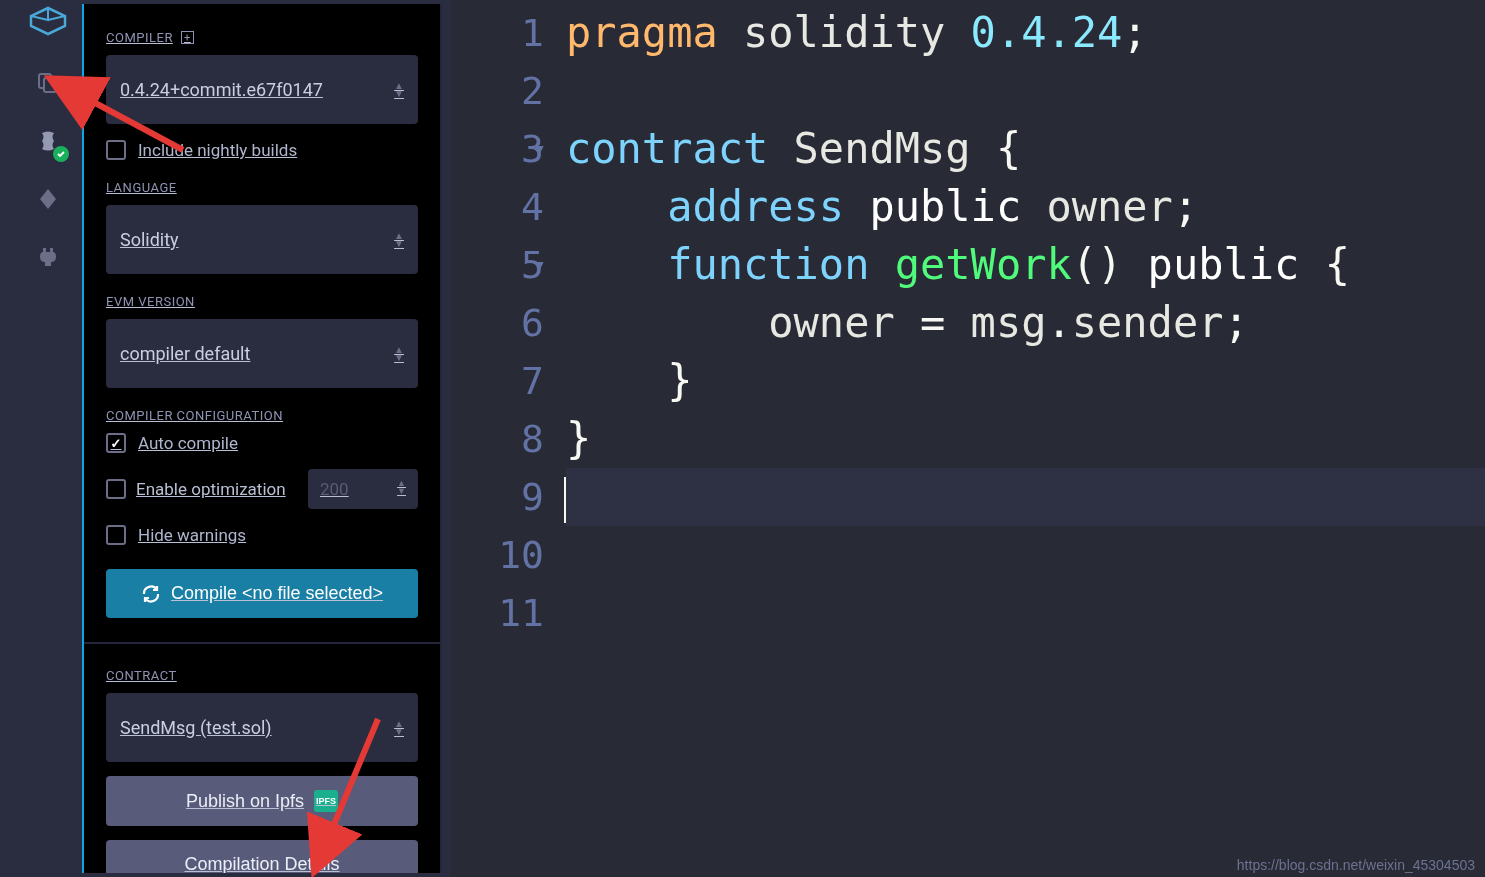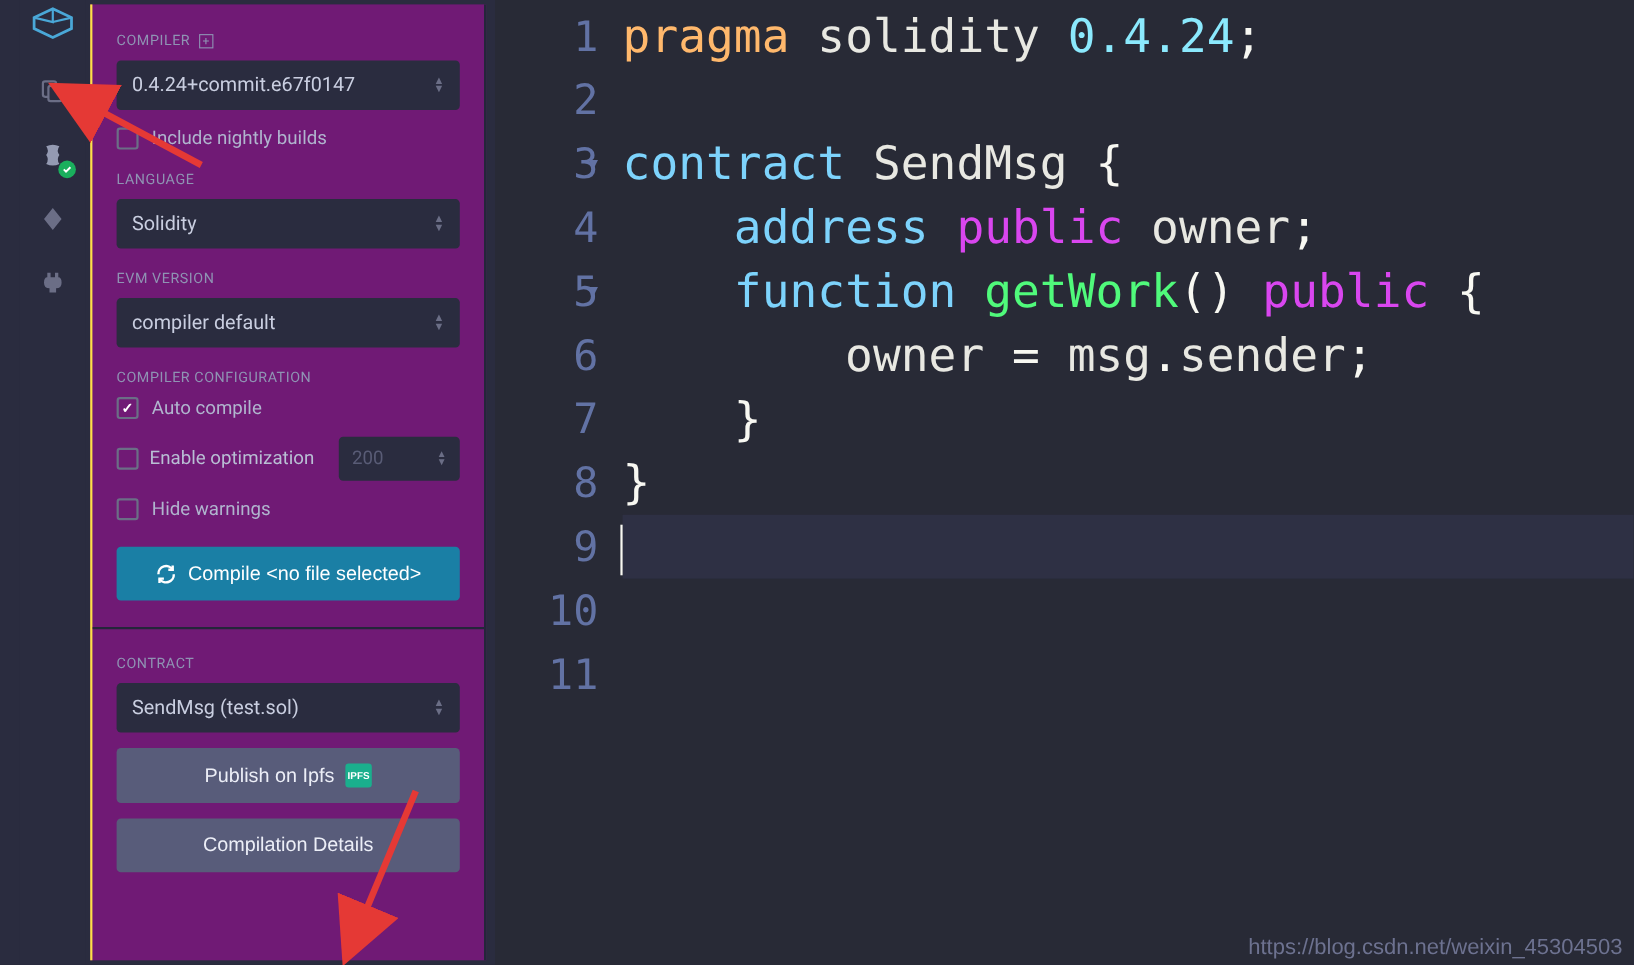--- a/index.html
+++ b/index.html
@@ -44,43 +44,44 @@
   }
   .tool .ok-badge svg { width: 10px; height: 10px; }
 
   
   .panel {
     position: absolute;
     left: 82px;
     top: 4px;
     width: 360px;
     height: calc(100% - 8px);
-    background: #701a75;
-    border-left: 2px solid #fde047;
+    background: #000000;
+    border-left: 2px solid #0ea5e9;
     border-right: 2px solid #24263a;
     padding: 26px 22px 8px 22px;
     overflow-y: auto;
     font-size: 17px;
     color: #b9bfd4;
+    text-decoration: underline;
   }
   .section-label {
     font-size: 13px;
     letter-spacing: 0.5px;
     color: #8f93b3;
     margin-bottom: 10px;
     margin-top: 20px;
     display: flex; align-items: center; gap: 8px;
   }
   .section-label:first-child { margin-top: 0; }
   .select {
     width: 100%;
     background: #2a2c3f;
     border: none;
     border-radius: 4px;
-    padding: 12px 14px;
+    padding: 24px 14px;
     color: #c9cee0;
     font-size: 18px;
     display: flex;
     justify-content: space-between;
     align-items: center;
     cursor: pointer;
   }
   .select .arrows { display:flex;flex-direction:column;gap:2px; color:#6b6e86; font-size:10px; line-height:8px;}
   .checkbox-row {
     display:flex; align-items:center; gap:12px;
@@ -95,21 +96,21 @@
     border-radius: 3px;
     display:flex;align-items:center;justify-content:center;
     flex-shrink: 0;
   }
   .checkbox.checked::after {
     content: "✓"; color:#fff; font-size: 13px; font-weight:bold;
   }
   .opt-row { display:flex; align-items:center; margin-top:16px; gap:10px; }
   .opt-row .spin {
     width: 110px; background:#2a2c3f; border-radius:4px;
-    padding: 10px 12px; color:#595c76; display:flex;justify-content:space-between;align-items:center;
+    padding: 10px 12px; color:#595c76; display:flex;justify-content:space-between;align-items:flex-start;
     font-size: 17px;
   }
   .opt-row .spin .arrows{display:flex;flex-direction:column;gap:2px;font-size:9px;line-height:8px;color:#6b6e86;}
   .big-btn {
     width: 100%;
     margin-top: 24px;
     background: #1a7fa5;
     color: #fff;
     border: none;
     border-radius: 4px;
@@ -167,41 +168,41 @@
   }
   .code .line { height: 58px; }
   .code .hl-line { background:#2e3044; width:100%; display:inline-block; }
   .cursor {
     display:inline-block; width:2px; height:46px;
     background:#f8f8f2; vertical-align:middle;
     margin-left:-2px;
   }
   
   .kw  { color: #7dd3fc; }   
-  .kw2 { color: #d946ef; }   
+  .kw2 { color: #ffffff; }   
   .kw-org { color:#ffb86c; } 
   .ident { color: #e8e8e2; }
   .func  { color: #50fa7b; }
   .ver   { color: #8be9fd; }
   .punc  { color: #f8f8f2; }
   .dot   { color: #f8f8f2; }
 
   
   .red-arrow {
     position: absolute;
     pointer-events: none;
   }
   .red-arrow svg { overflow: visible; }
 
   
   .watermark {
     position: absolute;
     right: 10px;
     bottom: 4px;
-    font-size: 20px;
+    font-size: 14px;
     color: #6d7290;
     font-family: sans-serif;
   }
 </style>
 </head>
 <body>
 
 <div class="iconbar">
   <div class="logo">
     <svg viewBox="0 0 46 30">

